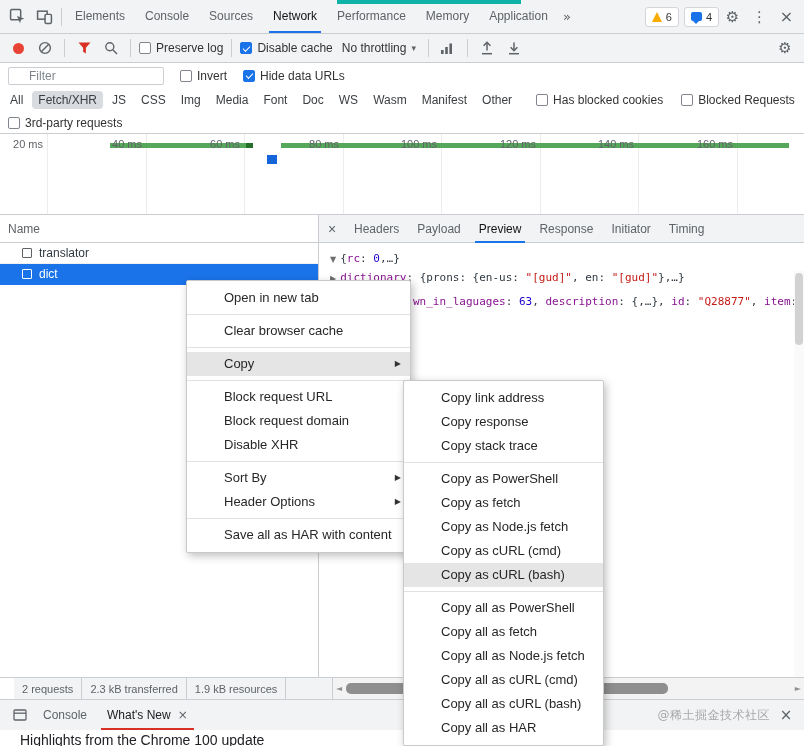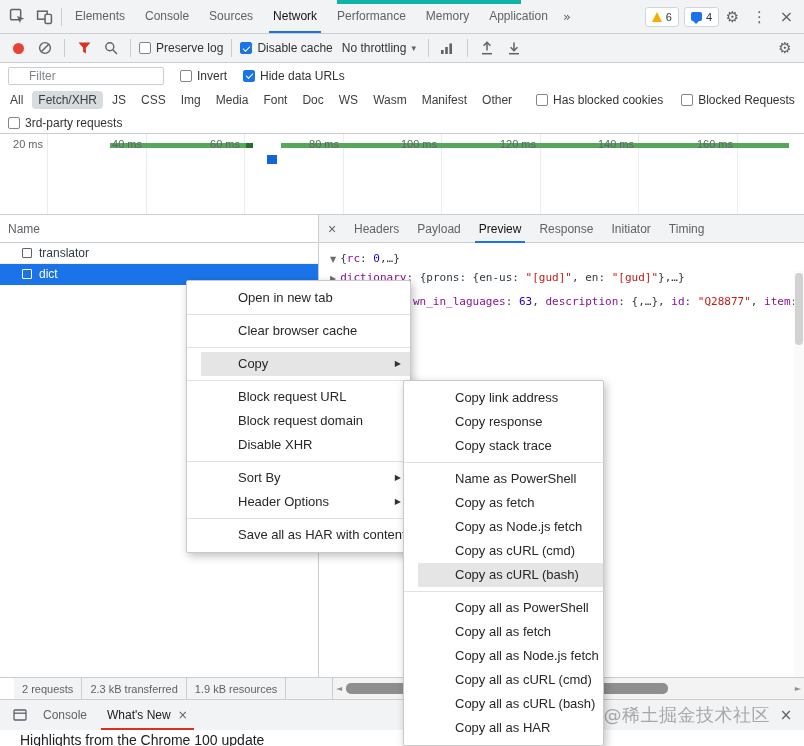--- a/index.html
+++ b/index.html
@@ -87,30 +87,30 @@
   .hscroll{flex:1;background:#f3f3f3;position:relative;}
   .hs-arrow{position:absolute;top:0;height:100%;display:flex;align-items:center;color:#8f8f8f;font-size:8px;font-family:"DejaVu Sans",sans-serif;cursor:pointer;}
   .hthumb{position:absolute;left:13px;top:5px;width:322px;height:11px;background:#8f8f8f;border-radius:5px;cursor:pointer;}
 
   
   .drawer{position:absolute;left:0;top:699px;width:804px;height:31px;background:#f1f3f4;border-top:1px solid #cacdd1;display:flex;align-items:center;padding:0 6px;z-index:2;}
   .dr-tab{padding:0 10px;height:30px;color:#5f6368;cursor:pointer;position:relative;display:flex;align-items:center;gap:7px;white-space:nowrap;flex:none;}
   .dr-tab.active{color:#202124;}
   .dr-tab.active::after{content:"";position:absolute;left:4px;right:4px;bottom:0;height:2px;background:#d93025;}
   .dr-close-x{color:#5f6368;font-size:12px;font-family:"DejaVu Sans",sans-serif;}
-  .watermark{margin-left:auto;color:#a8a8a8;font-size:18px;letter-spacing:.5px;padding-right:4px;font-family:"DejaVu Sans",sans-serif;}
+  .watermark{margin-left:auto;color:#a8a8a8;font-size:12px;letter-spacing:.5px;padding-right:4px;font-family:"DejaVu Sans",sans-serif;}
   .drawer-close{width:24px;text-align:center;color:#5f6368;font-size:15px;cursor:pointer;flex:none;font-family:"DejaVu Sans",sans-serif;}
   .dcontent{position:absolute;left:0;top:730px;width:804px;height:16px;background:#fff;overflow:hidden;padding-left:20px;z-index:2;}
   .dheading{font-size:14px;color:#202124;line-height:21px;white-space:nowrap;}
 
   
   .menu{position:absolute;background:#fff;border:1px solid #c9c9c9;box-shadow:2px 3px 8px rgba(0,0,0,.25);padding:5px 0;font-size:13px;color:#272727;border-radius:2px;}
   #menu1{left:186px;top:280px;width:225px;z-index:100;}
   #menu2{left:403px;top:380px;width:201px;z-index:101;}
-  .mi{height:24px;line-height:24px;padding:0 20px 0 37px;cursor:pointer;position:relative;white-space:nowrap;margin-left:14px;}
+  .mi{height:24px;line-height:24px;padding:0 20px 0 37px;cursor:pointer;position:relative;white-space:nowrap;}
   .mi.hl{background:#e5e5e5;}
   .mi .sub{position:absolute;right:9px;top:0;font-size:8px;color:#333;line-height:24px;font-family:"DejaVu Sans",sans-serif;}
   .msep{height:1px;background:#e1e1e1;margin:4px 0;}
 </style>
 </head>
 <body>
 
 <div id="root">
 
   <div class="top-strip"></div>
@@ -381,21 +381,21 @@
     </div>
     <div class="msep"></div>
     <div class="mi">Save all as HAR with content</div>
   </div>
 
   <div class="menu" id="menu2">
     <div class="mi">Copy link address</div>
     <div class="mi">Copy response</div>
     <div class="mi">Copy stack trace</div>
     <div class="msep"></div>
-    <div class="mi">Name as PowerShell</div>
+    <div class="mi">Copy as PowerShell</div>
     <div class="mi">Copy as fetch</div>
     <div class="mi">Copy as Node.js fetch</div>
     <div class="mi">Copy as cURL (cmd)</div>
     <div class="mi hl">Copy as cURL (bash)</div>
     <div class="msep"></div>
     <div class="mi">Copy all as PowerShell</div>
     <div class="mi">Copy all as fetch</div>
     <div class="mi">Copy all as Node.js fetch</div>
     <div class="mi">Copy all as cURL (cmd)</div>
     <div class="mi">Copy all as cURL (bash)</div>

